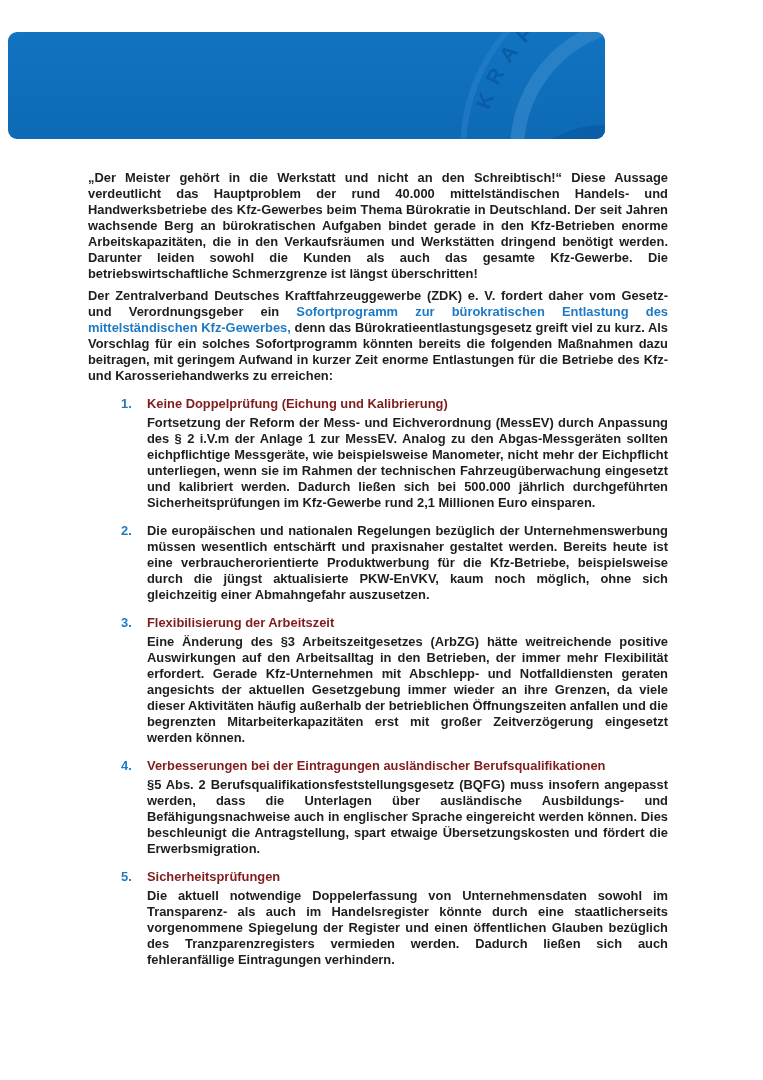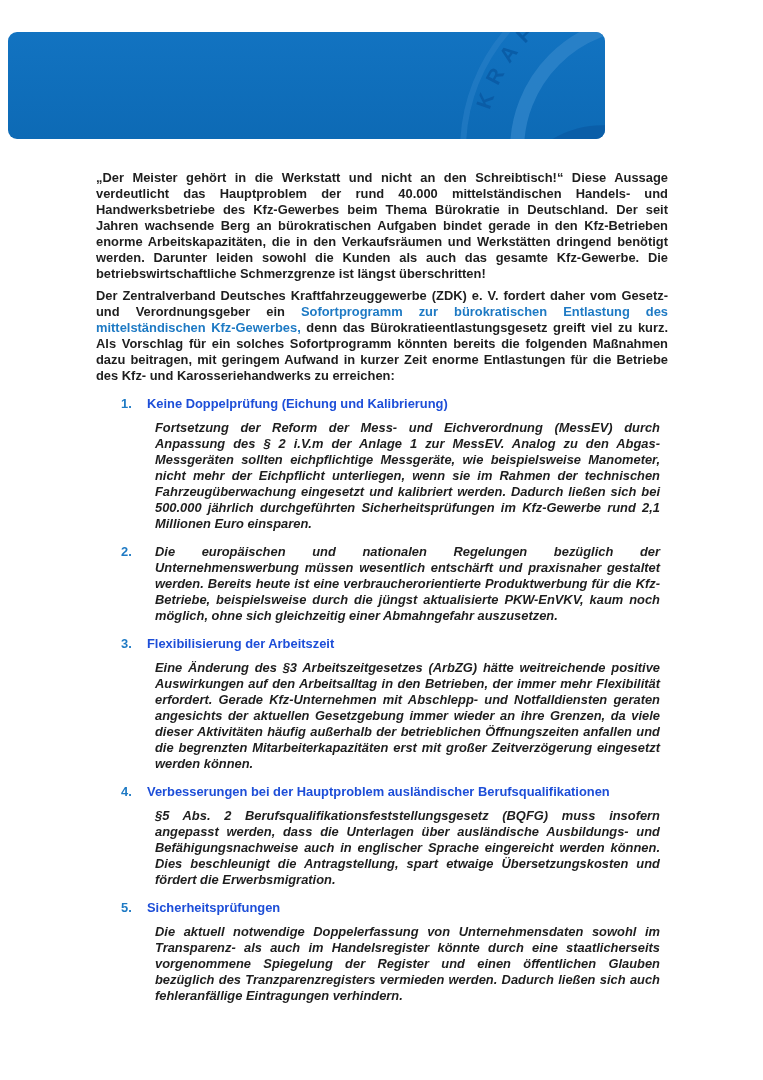--- a/index.html
+++ b/index.html
@@ -33,32 +33,32 @@
     width:300px;height:300px;
     pointer-events:none;
   }
   
   .content{
     position:absolute;left:88px;top:170px;width:580px;
     color:#1e1e1e;
     font-size:12.9px;line-height:16px;font-weight:600;
     text-align:justify;
   }
-  .para{margin:0 0 6px 8px;}
+  .para{margin:0 0 6px 0;}
   .highlight{color:#1e7ac4;font-weight:700;}
   .measure{position:relative;padding-left:59px;margin-top:12px;}
   .measure-number{
     position:absolute;left:33px;top:0;
     color:#1e7ac4;font-weight:700;
   }
   .measure-title{
-    color:#1d4ed8;font-weight:700;
+    color:#7f1d1d;font-weight:700;
     margin:0 0 3px 0;text-align:left;
   }
-  .measure-body{margin:8px;font-style:italic;}
+  .measure-body{margin:0;}
 </style>
 </head>
 <body>
 
 <div class="page">
 
   <div class="banner">
     <svg class="watermark" viewBox="0 0 300 300" aria-hidden="true">
       <defs>
         <path id="wmArc" d="M 32,143 A 160,160 0 0 1 192,-17" fill="none"></path>
@@ -94,21 +94,21 @@
     </div>
 
     <div class="measure">
       <span class="measure-number">3.</span>
       <p class="measure-title">Flexibilisierung der Arbeitszeit</p>
       <p class="measure-body">Eine Änderung des §3 Arbeitszeitgesetzes (ArbZG) hätte weitreichende positive Auswirkungen auf den Arbeitsalltag in den Betrieben, der immer mehr Flexibilität erfordert. Gerade Kfz-Unternehmen mit Abschlepp- und Notfalldiensten geraten angesichts der aktuellen Gesetzgebung immer wieder an ihre Grenzen, da viele dieser Aktivitäten häufig außerhalb der betrieblichen Öffnungszeiten anfallen und die begrenzten Mitarbeiterkapazitäten erst mit großer Zeitverzögerung eingesetzt werden können.</p>
     </div>
 
     <div class="measure">
       <span class="measure-number">4.</span>
-      <p class="measure-title">Verbesserungen bei der Hauptproblem ausländischer Berufsqualifikationen</p>
+      <p class="measure-title">Verbesserungen bei der Eintragungen ausländischer Berufsqualifikationen</p>
       <p class="measure-body">§5 Abs. 2 Berufsqualifikationsfeststellungsgesetz (BQFG) muss insofern angepasst werden, dass die Unterlagen über ausländische Ausbildungs- und Befähigungsnachweise auch in englischer Sprache eingereicht werden können. Dies beschleunigt die Antragstellung, spart etwaige Übersetzungskosten und fördert die Erwerbsmigration.</p>
     </div>
 
     <div class="measure">
       <span class="measure-number">5.</span>
       <p class="measure-title">Sicherheitsprüfungen</p>
       <p class="measure-body">Die aktuell notwendige Doppelerfassung von Unternehmensdaten sowohl im Transparenz- als auch im Handelsregister könnte durch eine staatlicherseits vorgenommene Spiegelung der Register und einen öffentlichen Glauben bezüglich des Tranzparenzregisters vermieden werden. Dadurch ließen sich auch fehleranfällige Eintragungen verhindern.</p>
     </div>
 
   </div>

